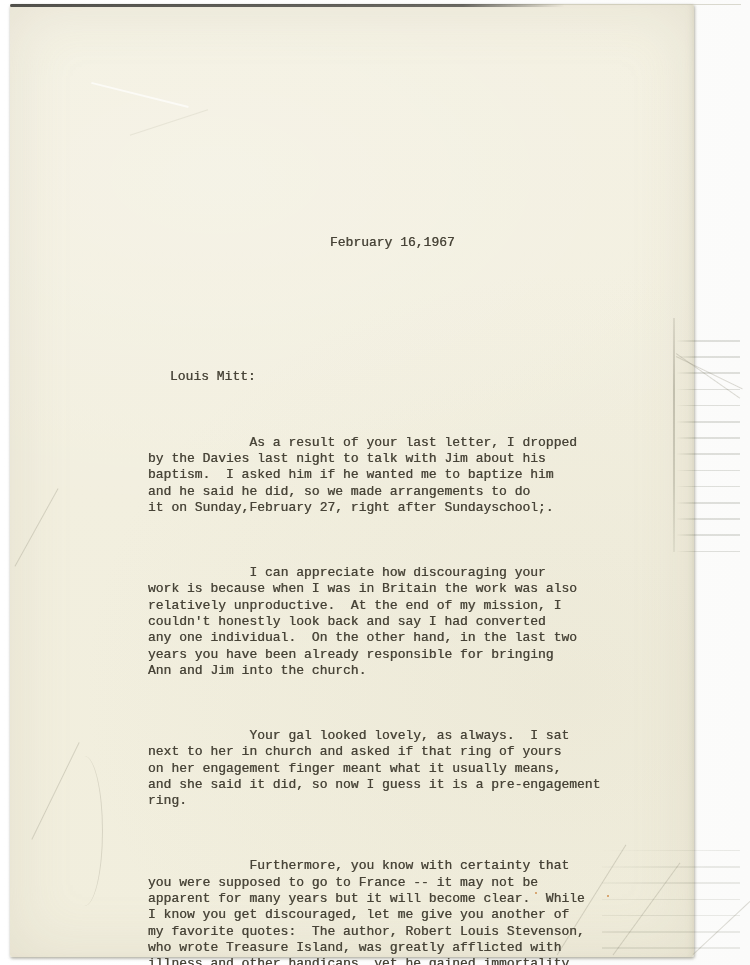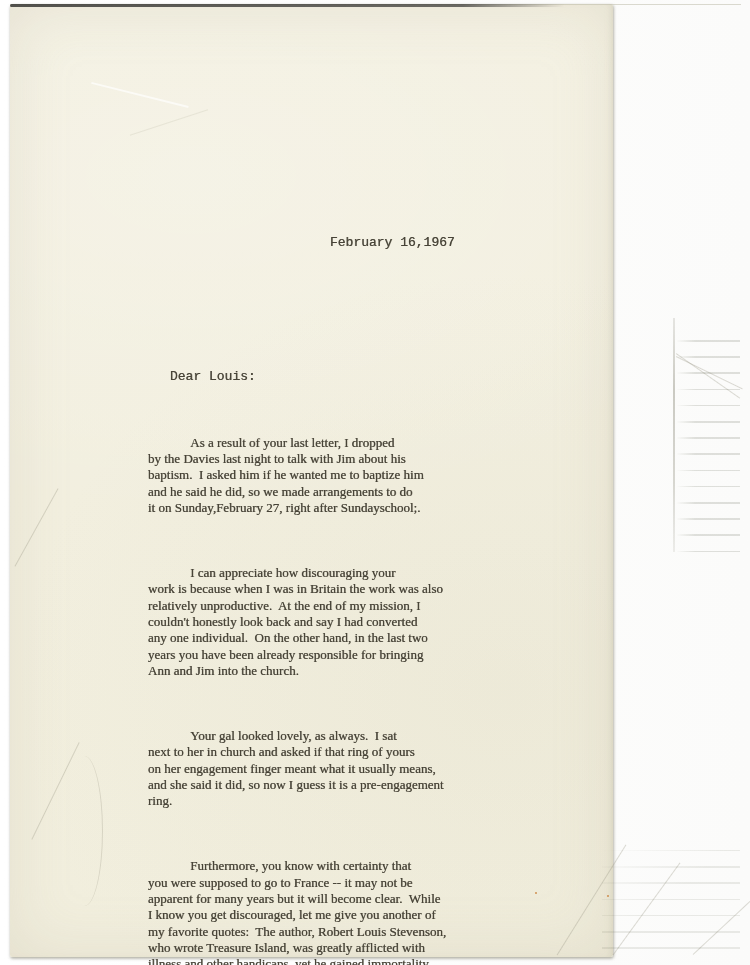--- a/index.html
+++ b/index.html
@@ -3,41 +3,41 @@
 <meta charset="utf-8">
 <style>
   html,body{margin:0;padding:0;}
   body{
     width:750px;height:965px;overflow:hidden;
     background:#fdfdfc;
     font-family:"Liberation Mono", monospace;
   }
   .scan{position:relative;width:750px;height:965px;background:linear-gradient(to right,#ffffff,#fbfbfa);}
   .paper{
-    position:absolute;left:10px;top:4px;width:603px;height:953px;
+    position:absolute;left:10px;top:4px;width:684px;height:953px;
     background:
       radial-gradient(ellipse 900px 500px at 30% 18%, rgba(255,255,255,0.20), rgba(255,255,255,0) 70%),
       radial-gradient(ellipse 700px 600px at 82% 72%, rgba(208,203,178,0.14), rgba(208,203,178,0) 70%),
       linear-gradient(#f3f0e1,#f1eedd);
     box-shadow: inset 0 0 60px rgba(180,175,150,0.22),
                 inset -5px 0 8px -6px rgba(150,145,120,0.35),
                 1px 1px 3px rgba(120,118,100,0.40),
                 0 2px 3px rgba(120,118,100,0.30);
     border-radius:2px;
   }
   .letter{
     position:absolute;left:138px;top:198px;width:505px;
     font-size:13px;line-height:16.3px;
     color:#474337;
     text-shadow:0.3px 0 0 rgba(71,67,55,0.55), -0.3px 0 0 rgba(71,67,55,0.30);
     white-space:pre-wrap;
   }
   .date{margin-left:182px;margin-bottom:86px;}
   .salutation{margin-left:22px;}
-  .para{margin:16.3px 0 0 0;white-space:pre-wrap;font-family:Liberation Serif, serif;}
+  .para{margin:16.3px 0 0 0;white-space:pre-wrap;}
   
   .artifact{position:absolute;pointer-events:none;}
   .edge-top{
     left:0;top:0;width:566px;height:3px;
     background:linear-gradient(to right, rgba(55,55,52,0.85), rgba(55,55,52,0.72) 80%, rgba(55,55,52,0) 98%);
     filter:blur(0.3px);border-radius:2px;
   }
   .edge-top-soft{left:0;top:0;width:731px;height:1px;background:rgba(190,188,170,0.55);}
   .crease-line{background:rgba(148,145,128,0.33);filter:blur(0.35px);}
   .crease-vert-right{left:663px;top:314px;width:1.6px;height:234px;background:linear-gradient(to bottom, rgba(130,128,110,0.18), rgba(130,128,110,0.40) 30%, rgba(130,128,110,0.30) 70%, rgba(130,128,110,0.12));filter:blur(0.3px);}
@@ -90,21 +90,21 @@
     <div class="artifact crease-line crease-br-3"></div>
 
     <div class="artifact bleed-mid"></div>
     <div class="artifact bleed-bottom"></div>
 
     <div class="artifact speck speck-1"></div>
     <div class="artifact speck speck-2"></div>
 
     <div class="letter">
       <div class="date">February 16,1967</div>
-      <div class="salutation">Dear Louis:</div>
+      <div class="salutation">Louis Mitt:</div>
       <p class="para">             As a result of your last letter, I dropped
 by the Davies last night to talk with Jim about his
 baptism.  I asked him if he wanted me to baptize him
 and he said he did, so we made arrangements to do
 it on Sunday,February 27, right after Sundayschool;.</p>
       <p class="para">             I can appreciate how discouraging your
 work is because when I was in Britain the work was also
 relatively unproductive.  At the end of my mission, I
 couldn't honestly look back and say I had converted
 any one individual.  On the other hand, in the last two

